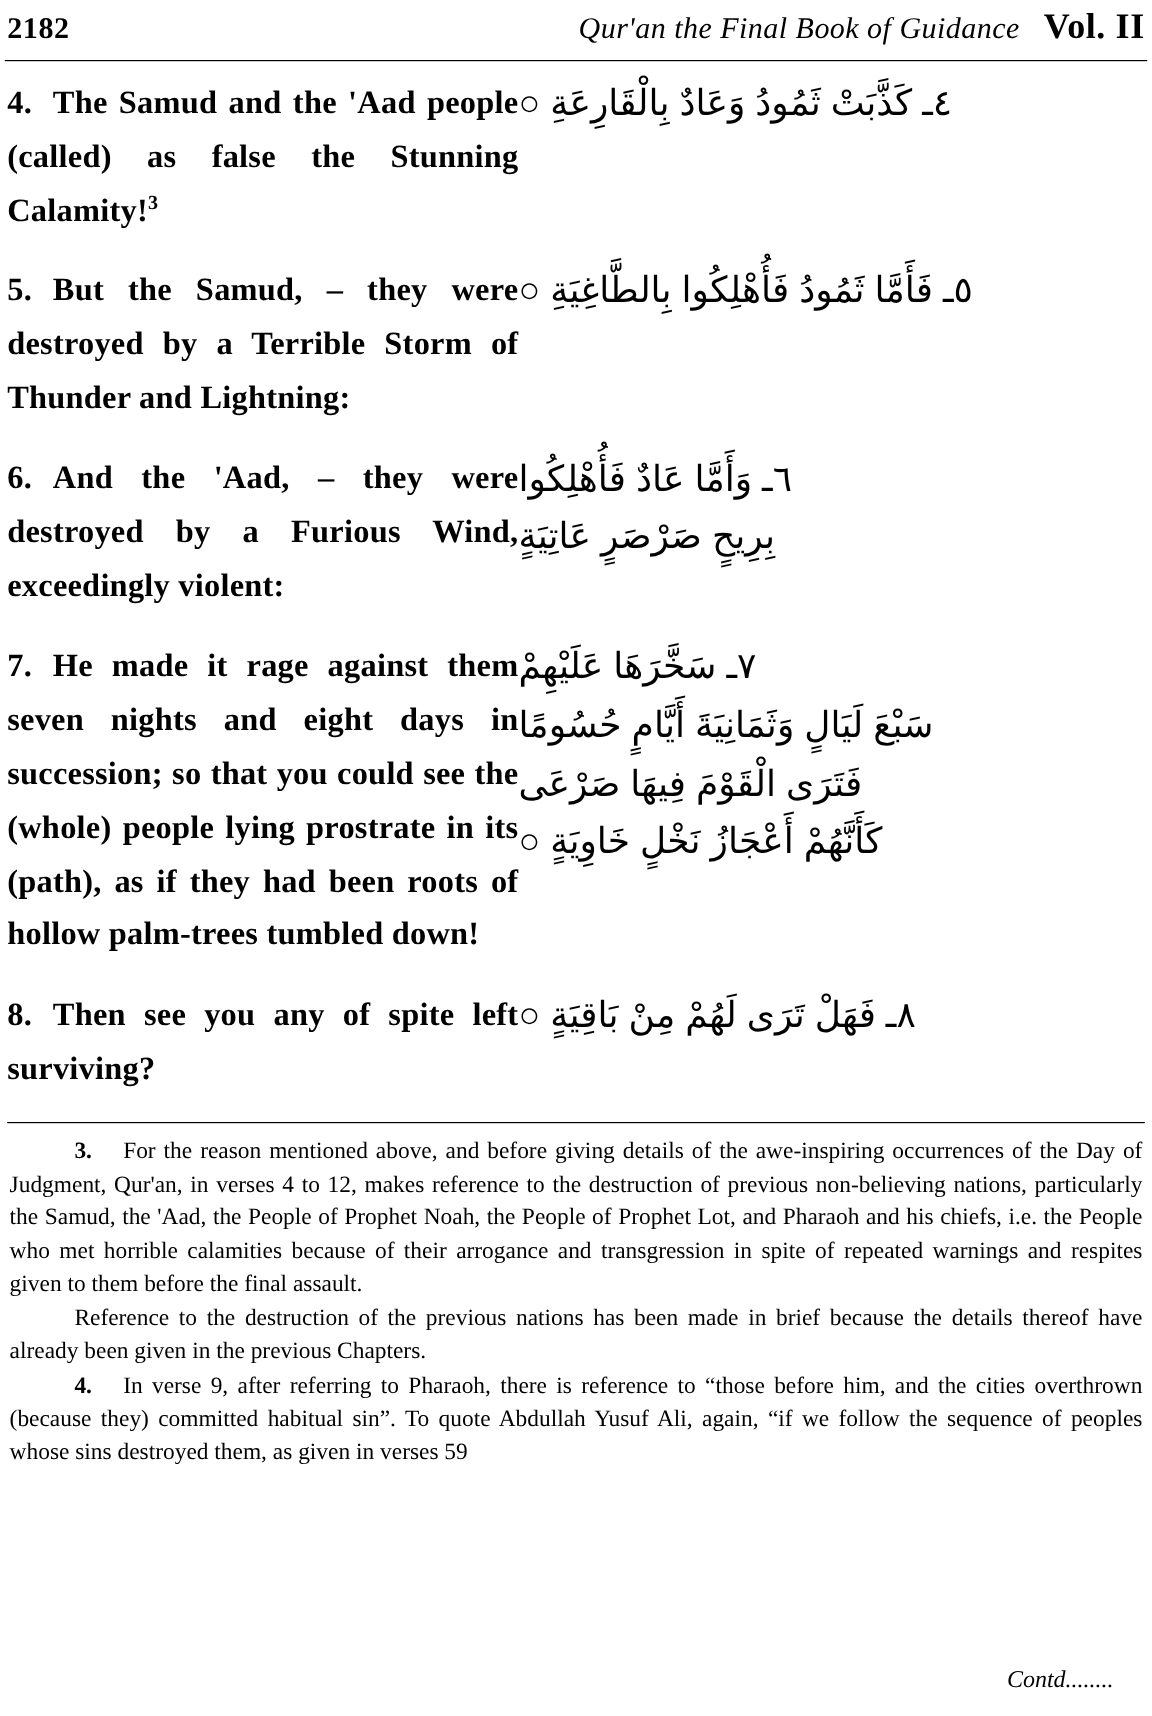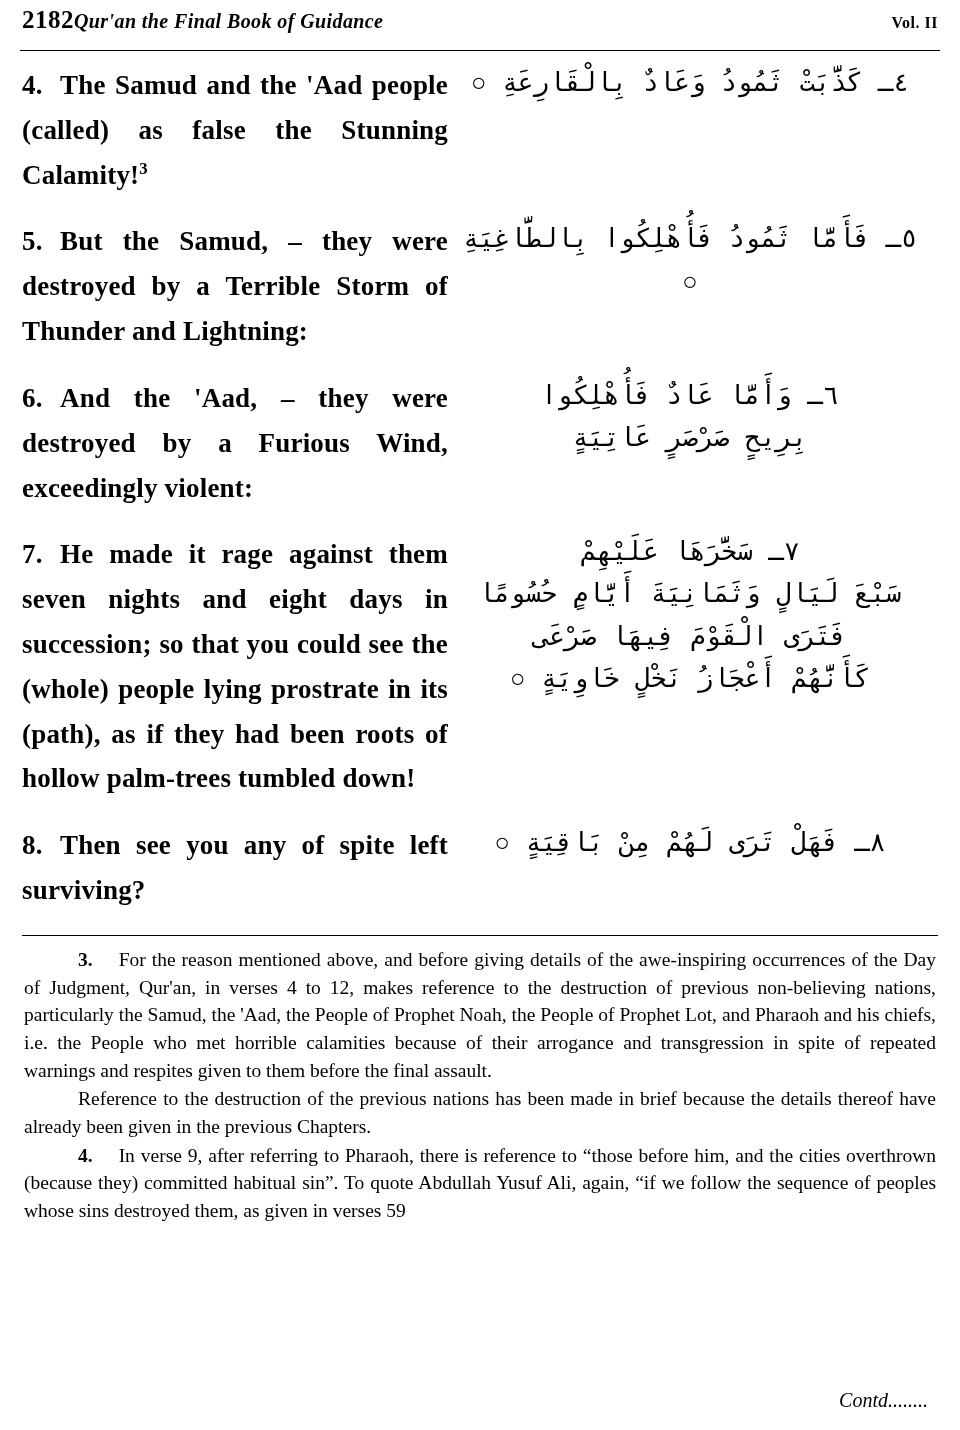--- a/index.html
+++ b/index.html
@@ -12,49 +12,50 @@
     height: 1430px;
     font-family: "Liberation Serif", serif;
     color: #000000;
     position: relative;
     overflow: hidden;
   }
   .page {
     width: 960px;
     height: 1430px;
     box-sizing: border-box;
-    padding: 0 18px;
+    padding: 0 2px;
     position: relative;
   }
 
   
   .header {
     display: flex;
     align-items: baseline;
     justify-content: space-between;
     padding: 6px 4px 0 4px;
     height: 40px;
   }
   .header-left {
     font-size: 25px;
     font-weight: bold;
     letter-spacing: 0.5px;
   }
   .header-center {
-    font-size: 20px;
+    font-size: 25px;
     font-style: italic;
-    font-weight: bold;
+    font-weight: normal;
     letter-spacing: 0.4px;
-    text-align: left;
+    text-align: right;
     flex: 1;
   }
   .header-right {
-    font-size: 16px;
+    font-size: 30px;
     font-weight: bold;
     letter-spacing: 0.5px;
+    margin-left: 20px;
   }
   .header-rule {
     border: none;
     border-top: 1.6px solid #000;
     margin: 4px 2px 0 2px;
   }
 
   
   .verses {
     margin-top: 12px;
@@ -75,25 +76,25 @@
     text-align: justify;
     text-justify: inter-word;
     letter-spacing: 0.2px;
   }
   .verse-en .num {
     display: inline-block;
     min-width: 38px;
   }
   .verse-ar {
     flex: 1;
-    text-align: center;
+    text-align: left;
     padding-right: 10px;
     direction: rtl;
-    font-family: Liberation Mono, monospace;
-    font-size: 26px;
+    font-family: Liberation Sans, sans-serif;
+    font-size: 30px;
     line-height: 1.62;
     white-space: pre-line;
   }
   sup {
     font-size: 0.62em;
     vertical-align: super;
     line-height: 0;
   }
 
   

